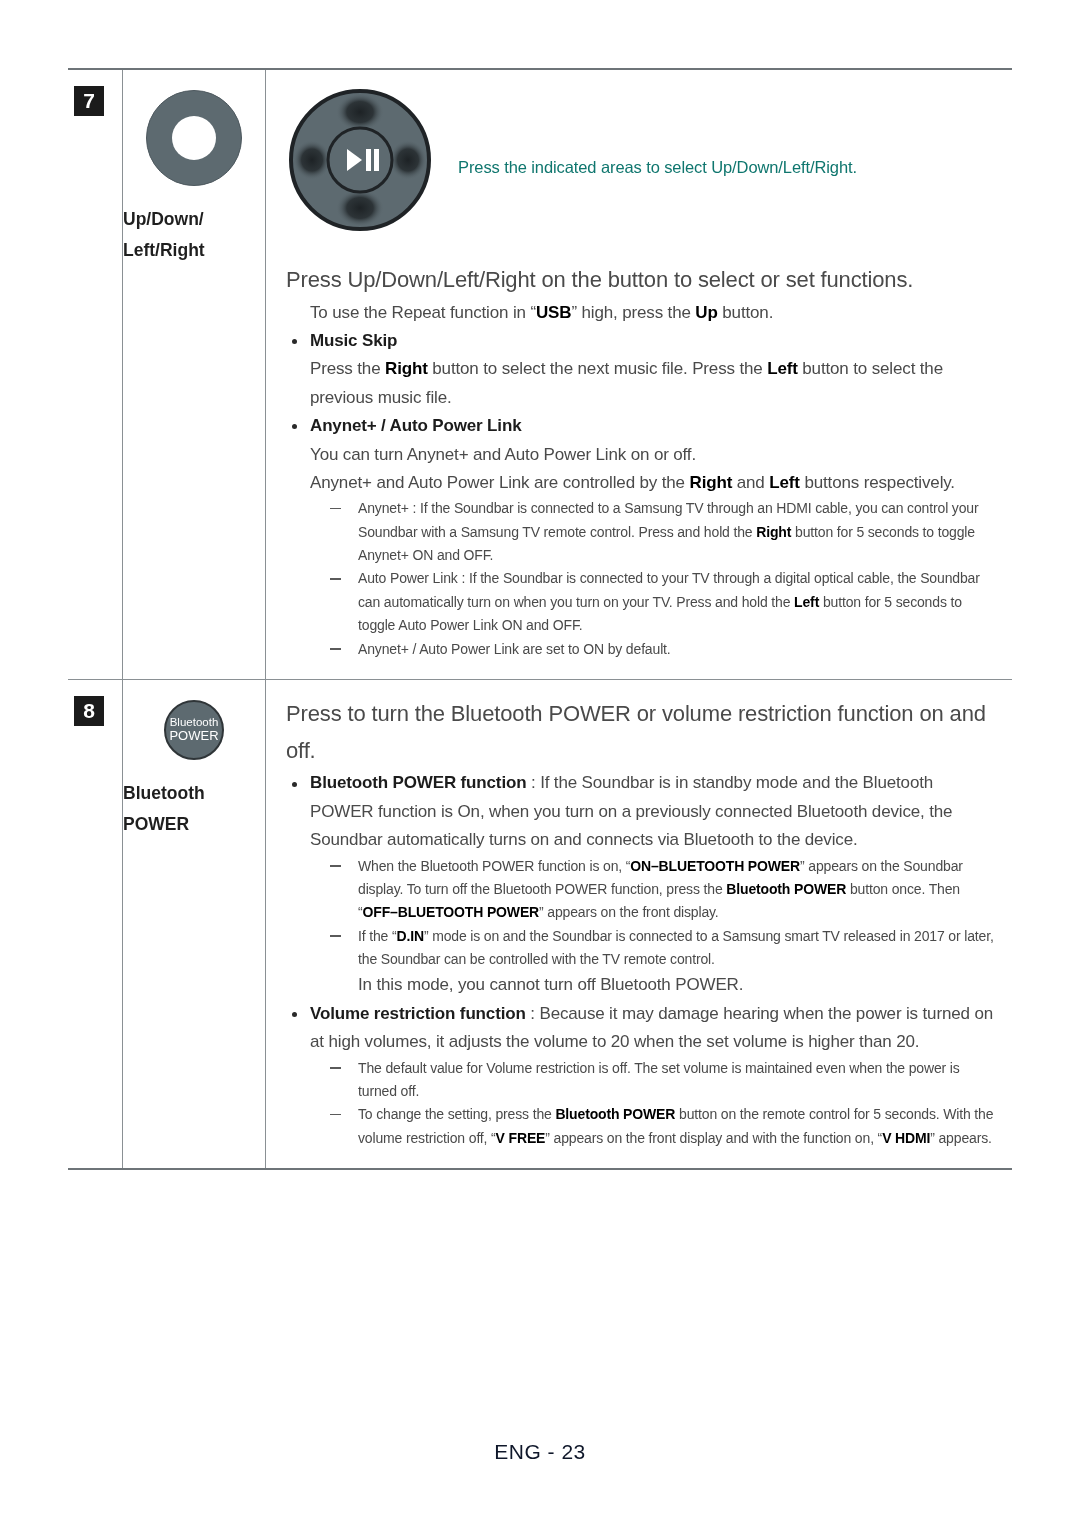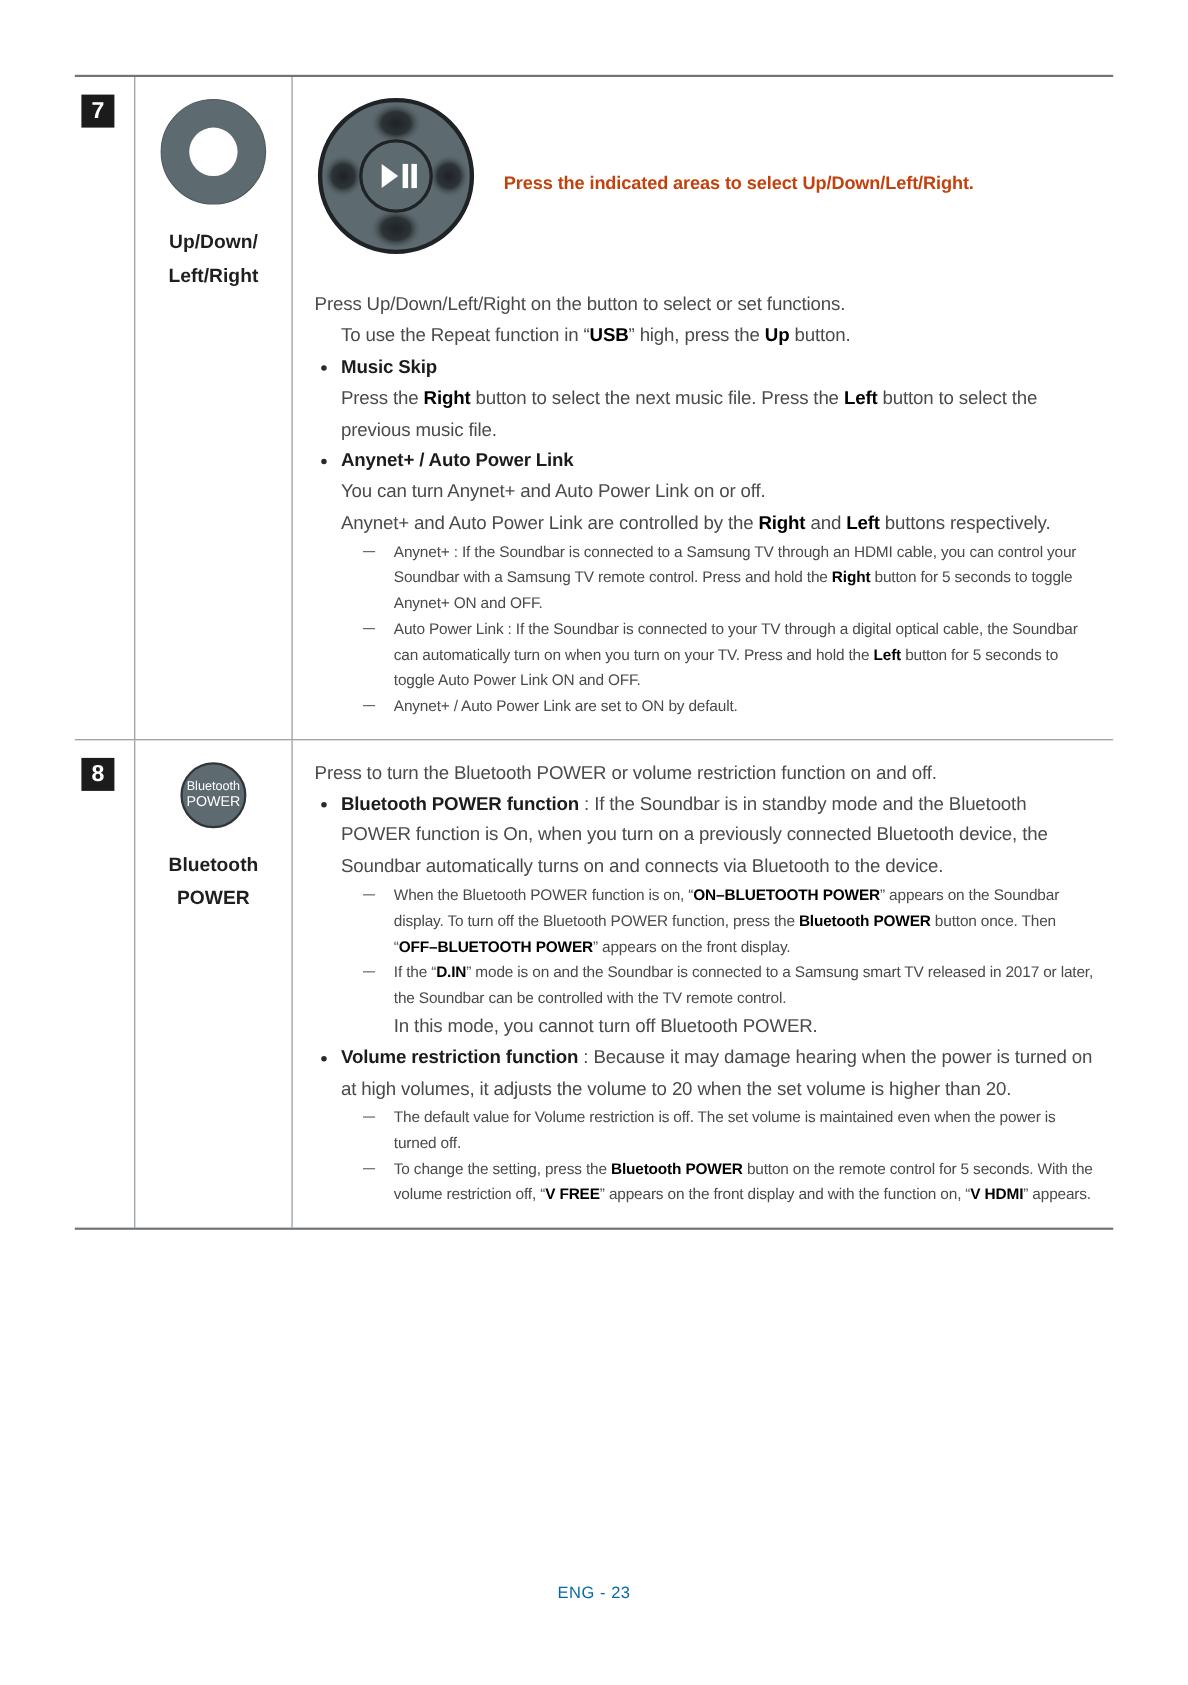--- a/index.html
+++ b/index.html
@@ -49,21 +49,21 @@
     box-sizing: border-box;
   }
   .cell-icon {
     width: 144px;
     flex: 0 0 144px;
     border-left: 1px solid #8a9094;
     border-right: 1px solid #8a9094;
     box-sizing: border-box;
     padding-top: 18px;
     padding-bottom: 14px;
-    text-align: center;
+    text-align: left;
   }
   .cell-desc {
     flex: 1 1 auto;
     box-sizing: border-box;
     padding: 16px 14px 18px 20px;
   }
 
   
   .num-badge {
     width: 30px;
@@ -127,27 +127,27 @@
 
   
   .dpad-wrap {
     float: left;
     margin: 0 24px 6px 0;
   }
 
   
   .desc-head {
     font-size: 16.5px;
-    font-weight: bold;
-    color: #c2410c;
+    font-weight: normal;
+    color: #0f766e;
     padding-top: 72px;
     letter-spacing: -0.1px;
   }
   .body-line {
-    font-size: 17px;
+    font-size: 22px;
     line-height: 1.67;
     color: #4a4a4a;
     letter-spacing: -0.15px;
   }
   .clear { clear: both; }
 
   ul.bullets, ul.dashes {
     list-style: none;
     margin: 0;
     padding: 0;
@@ -207,22 +207,22 @@
   }
   b, .bold { font-weight: bold; color: #000000; }
 
   
   .footer {
     position: absolute;
     left: 0;
     top: 1440px;
     width: 1080px;
     text-align: center;
-    font-size: 15px;
-    color: #0369a1;
+    font-size: 21px;
+    color: #0f172a;
     letter-spacing: 0.5px;
   }
 </style>
 </head>
 <body>
 
 <div class="page">
 
   <div class="manual-table">
 

